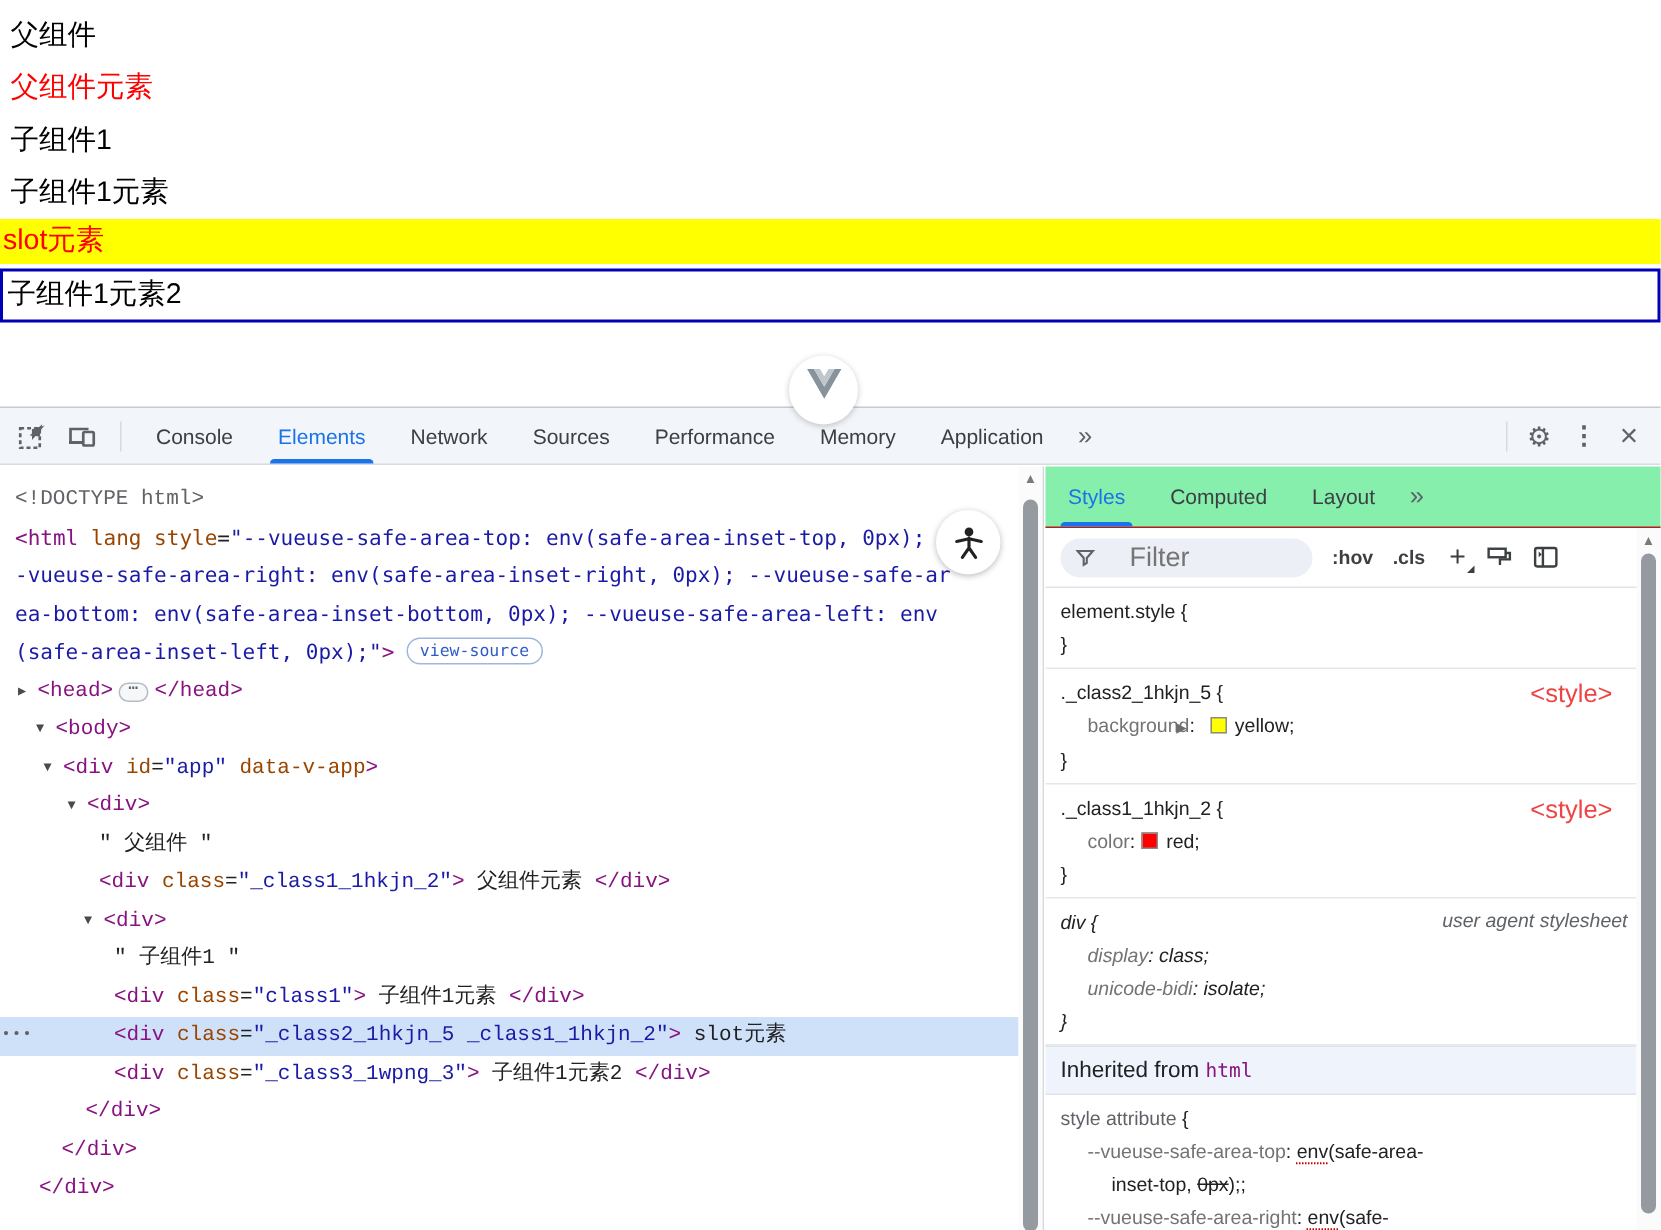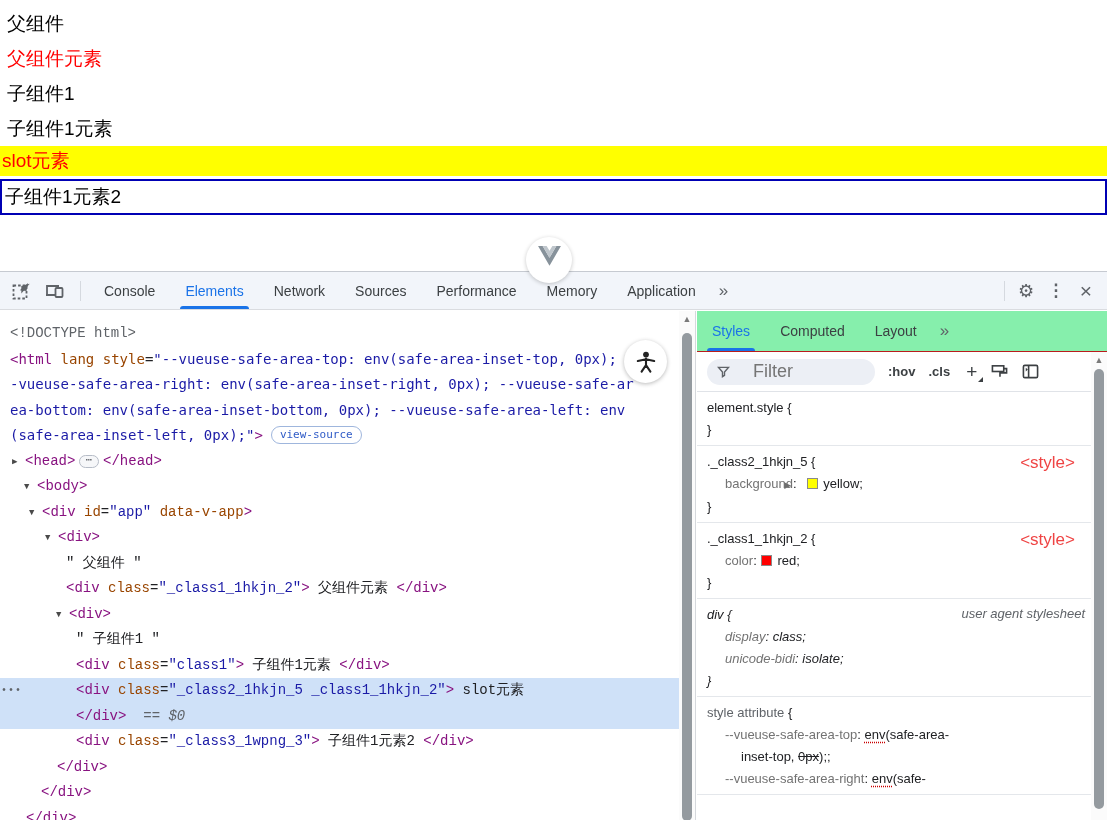--- a/index.html
+++ b/index.html
@@ -184,21 +184,20 @@
         <div class="t-row" style="padding-left: 12px;"><span class="c-arw">▶</span><span class="c-tag">&lt;head&gt;</span><span class="more-badge">⋯</span><span class="c-tag">&lt;/head&gt;</span></div>
         <div class="t-row" style="padding-left: 24px;"><span class="c-arw">▼</span><span class="c-tag">&lt;body&gt;</span></div>
         <div class="t-row" style="padding-left: 29px;"><span class="c-arw">▼</span><span class="c-tag">&lt;div</span><span class="c-attr"> id</span><span class="c-pl">=</span><span class="c-val">"app"</span><span class="c-attr"> data-v-app</span><span class="c-tag">&gt;</span></div>
         <div class="t-row" style="padding-left: 45px;"><span class="c-arw">▼</span><span class="c-tag">&lt;div&gt;</span></div>
         <div class="t-row" style="padding-left: 66px;"><span class="c-txt">" 父组件 "</span></div>
         <div class="t-row" style="padding-left: 66px;"><span class="c-tag">&lt;div</span><span class="c-attr"> class</span><span class="c-pl">=</span><span class="c-val">"_class1_1hkjn_2"</span><span class="c-tag">&gt;</span><span class="c-txt"> 父组件元素 </span><span class="c-tag">&lt;/div&gt;</span></div>
         <div class="t-row" style="padding-left: 56px;"><span class="c-arw">▼</span><span class="c-tag">&lt;div&gt;</span></div>
         <div class="t-row" style="padding-left: 76px;"><span class="c-txt">" 子组件1 "</span></div>
         <div class="t-row" style="padding-left: 76px;"><span class="c-tag">&lt;div</span><span class="c-attr"> class</span><span class="c-pl">=</span><span class="c-val">"class1"</span><span class="c-tag">&gt;</span><span class="c-txt"> 子组件1元素 </span><span class="c-tag">&lt;/div&gt;</span></div>
         <div class="t-row sel" style="padding-left: 76px;"><span class="gutter-dots">•••</span><span class="c-tag">&lt;div</span><span class="c-attr"> class</span><span class="c-pl">=</span><span class="c-val">"_class2_1hkjn_5 _class1_1hkjn_2"</span><span class="c-tag">&gt;</span><span class="c-txt"> slot元素</span></div>
-        <div class="t-row sel" style="padding-left: 76px;"><span class="c-tag">&lt;/div&gt;</span><span class="c-dol">  == $0</span></div>
         <div class="t-row" style="padding-left: 76px;"><span class="c-tag">&lt;div</span><span class="c-attr"> class</span><span class="c-pl">=</span><span class="c-val">"_class3_1wpng_3"</span><span class="c-tag">&gt;</span><span class="c-txt"> 子组件1元素2 </span><span class="c-tag">&lt;/div&gt;</span></div>
         <div class="t-row" style="padding-left: 57px;"><span class="c-tag">&lt;/div&gt;</span></div>
         <div class="t-row" style="padding-left: 41px;"><span class="c-tag">&lt;/div&gt;</span></div>
         <div class="t-row" style="padding-left: 26px;"><span class="c-tag">&lt;/div&gt;</span></div>
       </div>
     <div class="sbar el-sbar">
       <div class="up">▲</div>
       <div class="thumb" style="top:22px; height:488px;"></div>
     </div>
   </div>
@@ -259,20 +258,21 @@
           <div class="prop"><span class="pname">color</span>: <span class="swatch" style="background: rgb(255, 0, 0);"></span><span>red</span>;</div>
           <div class="line">}</div>
         </div>
         <div class="sec italic">
           <div class="line"><span class="selector">div</span> {</div>
           <span class="origin">user agent stylesheet</span>
           <div class="prop"><span class="pname">display</span>: <span>class</span>;</div>
           <div class="prop"><span class="pname">unicode-bidi</span>: <span>isolate</span>;</div>
           <div class="line">}</div>
         </div>
+        <div class="inherited-hd"><span>Inherited from </span><span class="tag-link">html</span></div>
         <div class="sec">
           <div class="line"><span class="selector muted">style attribute</span> {</div>
           <div class="prop"><span class="pname">--vueuse-safe-area-top</span>: <span class="fn">env</span><span>(safe-area-</span><br><span>inset-top, </span><span class="strike">0px</span><span>);</span>;</div>
           <div class="prop"><span class="pname">--vueuse-safe-area-right</span>: <span class="fn">env</span><span>(safe-</span></div>
         </div>
       </div>
 
     <div class="sbar sb-sbar">
       <div class="up">▲</div>
       <div class="thumb" style="top:17px; height:440px;"></div>

